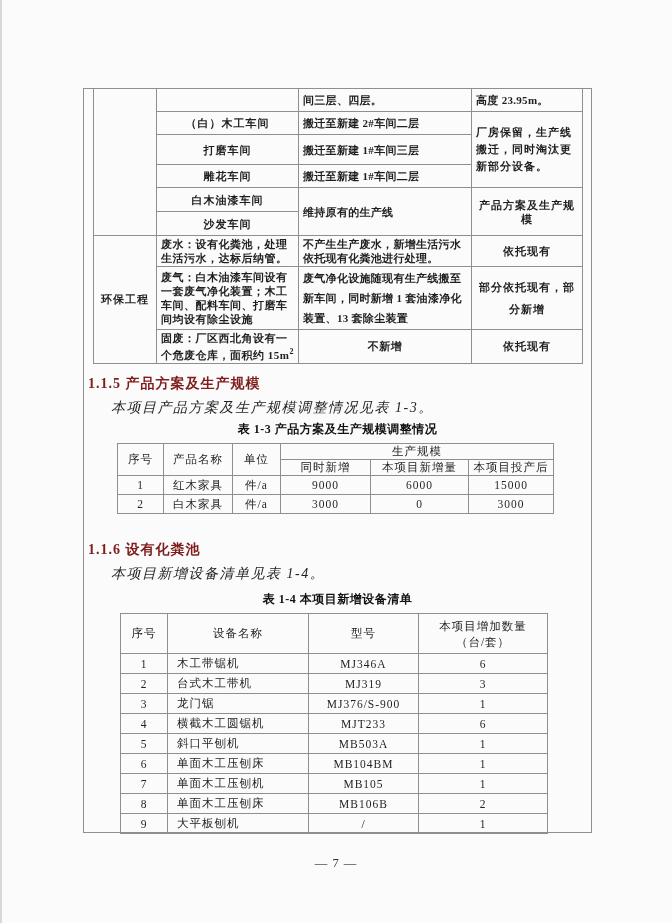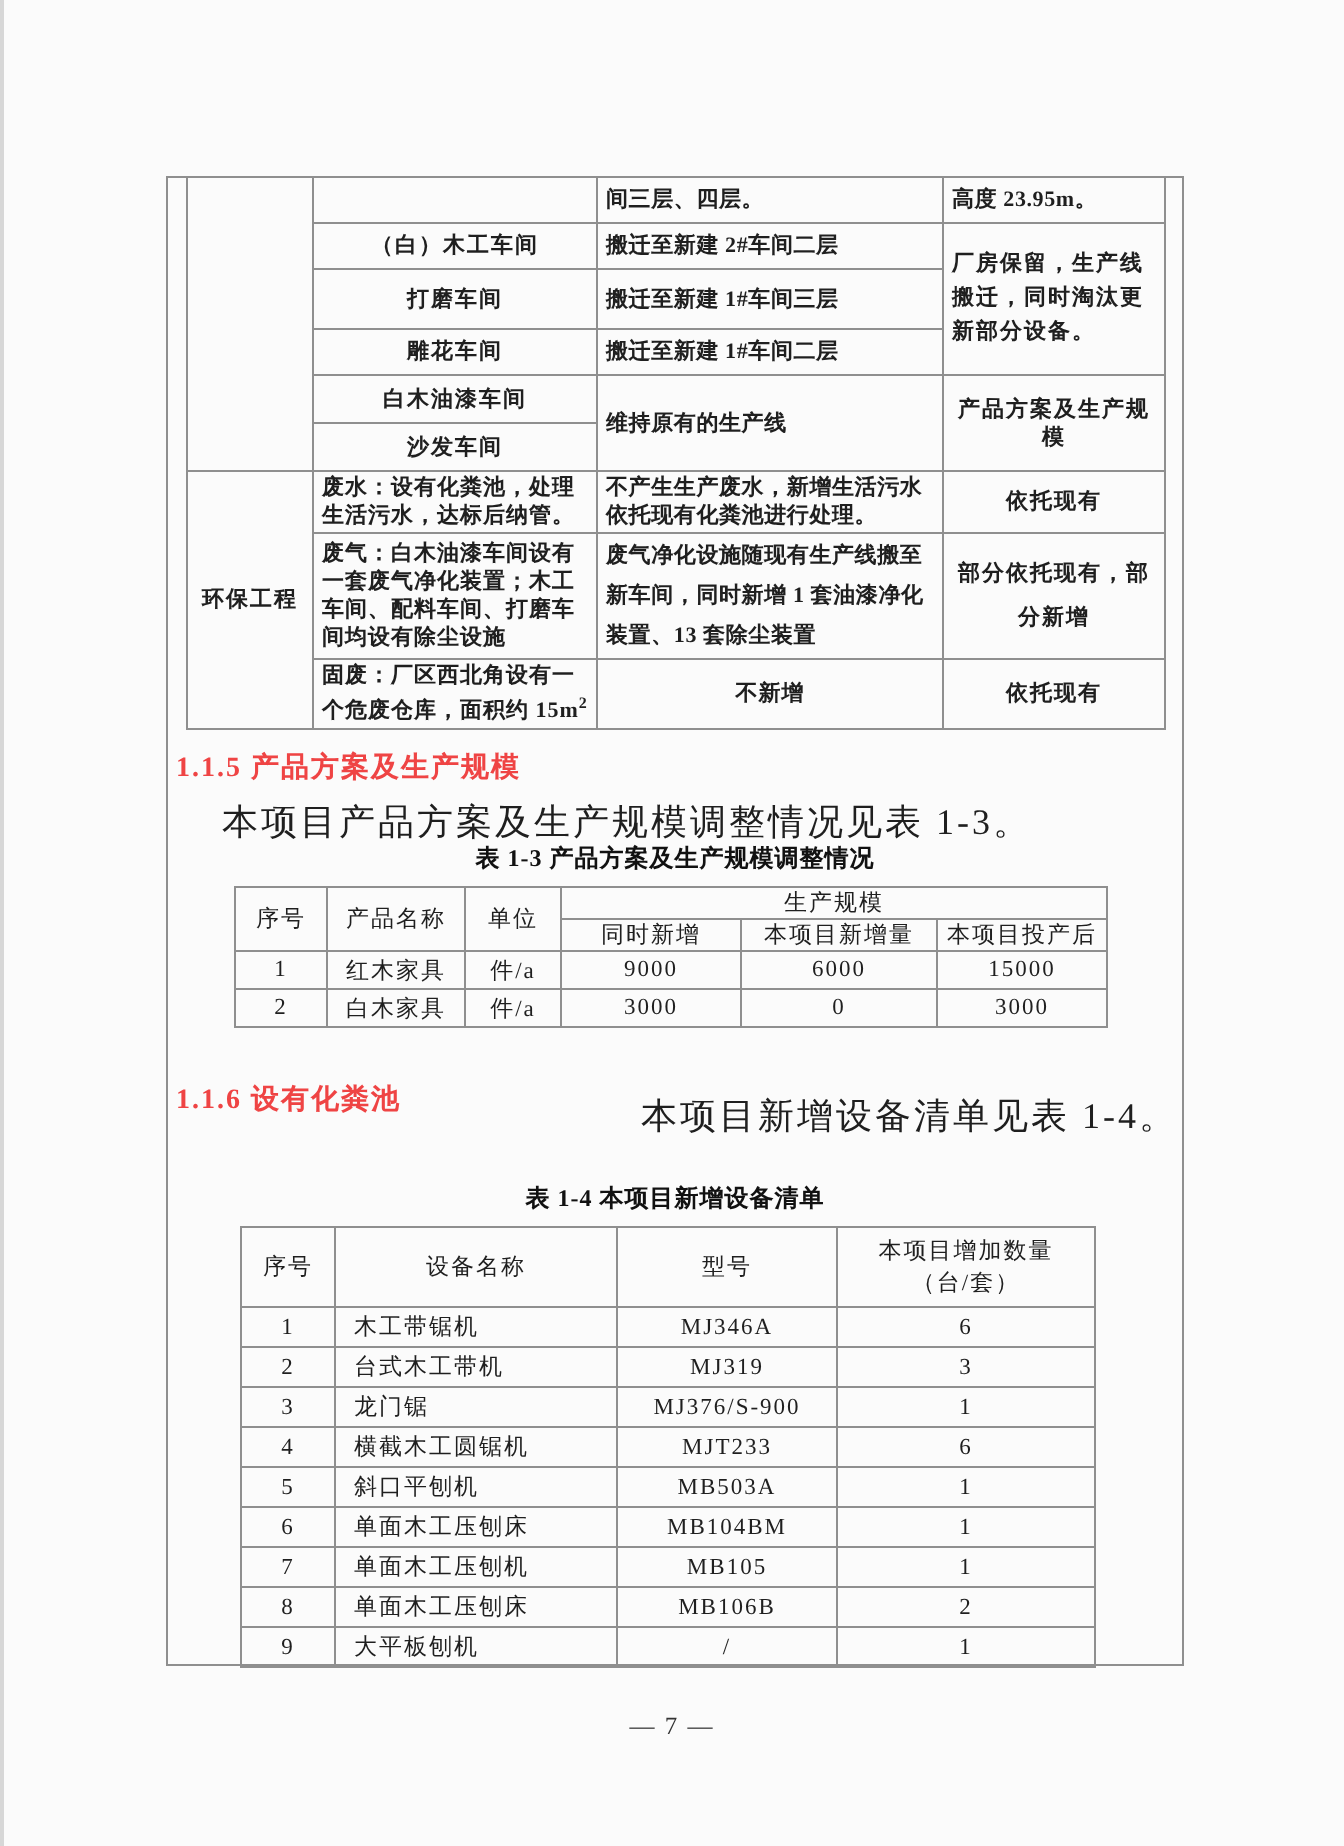--- a/index.html
+++ b/index.html
@@ -33,36 +33,36 @@
   .tableA .desc-c{text-align:center;letter-spacing:0.5px;}
   .tableA .rmk-l{text-align:left;letter-spacing:1px;line-height:17px;}
   .tableA .rmk-c{text-align:center;letter-spacing:1px;}
   .tableA .lh20{line-height:20px;}
   .tableA .lh22{line-height:22px;}
   .tableA sup{font-size:8px;}
 
   
   .sec-heading{
     position:absolute;left:88px;width:480px;
-    font-size:14px;font-weight:bold;color:#ef4444;
+    font-size:14px;font-weight:bold;color:#7f1d1d;
     letter-spacing:1px;white-space:nowrap;
   }
   .sec-body{
     position:absolute;left:84px;width:505px;
-    font-size:18px;letter-spacing:1.5px;text-indent:27px;
+    font-size:14px;letter-spacing:1.5px;text-indent:27px;font-style:italic;
   }
   .tbl-caption{
     position:absolute;left:83px;width:509px;text-align:center;
     font-size:12px;font-weight:bold;color:#111;letter-spacing:0.5px;
   }
   .h-115{top:375px;}
   .p-115{top:399px;}
   .cap-13{top:421px;}
   .h-116{top:541px;}
-  .p-116{top:546px;text-align:right;}
+  .p-116{top:565px;}
   .cap-14{top:591px;}
 
   
   .table13{position:absolute;left:117px;top:443px;width:436px;}
   .table13 td{font-size:11.5px;text-align:center;letter-spacing:1px;padding:0 2px;}
 
   
   .table14{position:absolute;left:120px;top:613px;width:427px;}
   .table14 td{font-size:11.5px;text-align:center;letter-spacing:1px;padding:0 2px;}
   .table14 td.name{text-align:left;padding-left:9px;margin-top:12px;}

